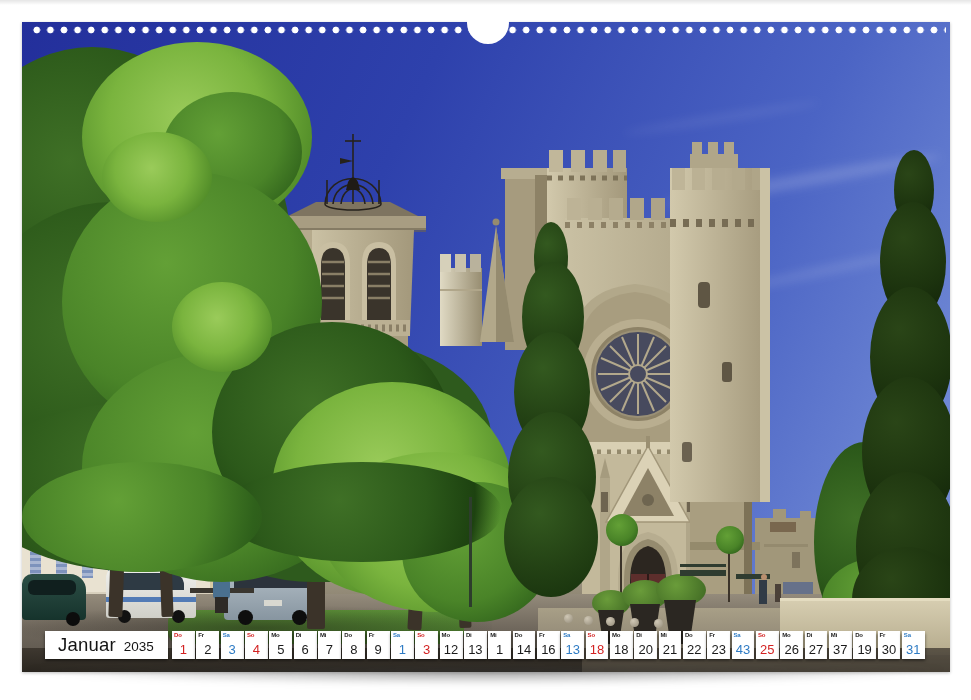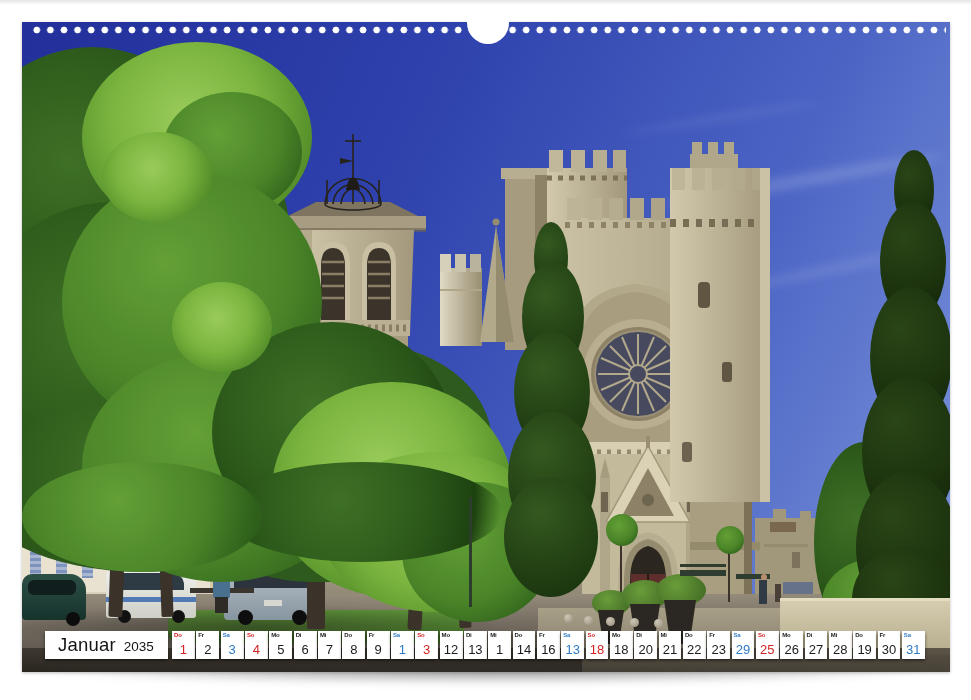--- a/index.html
+++ b/index.html
@@ -438,37 +438,37 @@
       <div class="cell ">
         <span class="wd">Do</span>
         <span class="num">22</span>
       </div>
       <div class="cell ">
         <span class="wd">Fr</span>
         <span class="num">23</span>
       </div>
       <div class="cell blue">
         <span class="wd">Sa</span>
-        <span class="num">29</span>
+        <span class="num">43</span>
       </div>
       <div class="cell red">
         <span class="wd">So</span>
         <span class="num">25</span>
       </div>
       <div class="cell ">
         <span class="wd">Mo</span>
         <span class="num">26</span>
       </div>
       <div class="cell ">
         <span class="wd">Di</span>
         <span class="num">27</span>
       </div>
       <div class="cell ">
         <span class="wd">Mi</span>
-        <span class="num">28</span>
+        <span class="num">37</span>
       </div>
       <div class="cell ">
         <span class="wd">Do</span>
         <span class="num">19</span>
       </div>
       <div class="cell ">
         <span class="wd">Fr</span>
         <span class="num">30</span>
       </div>
       <div class="cell blue">

